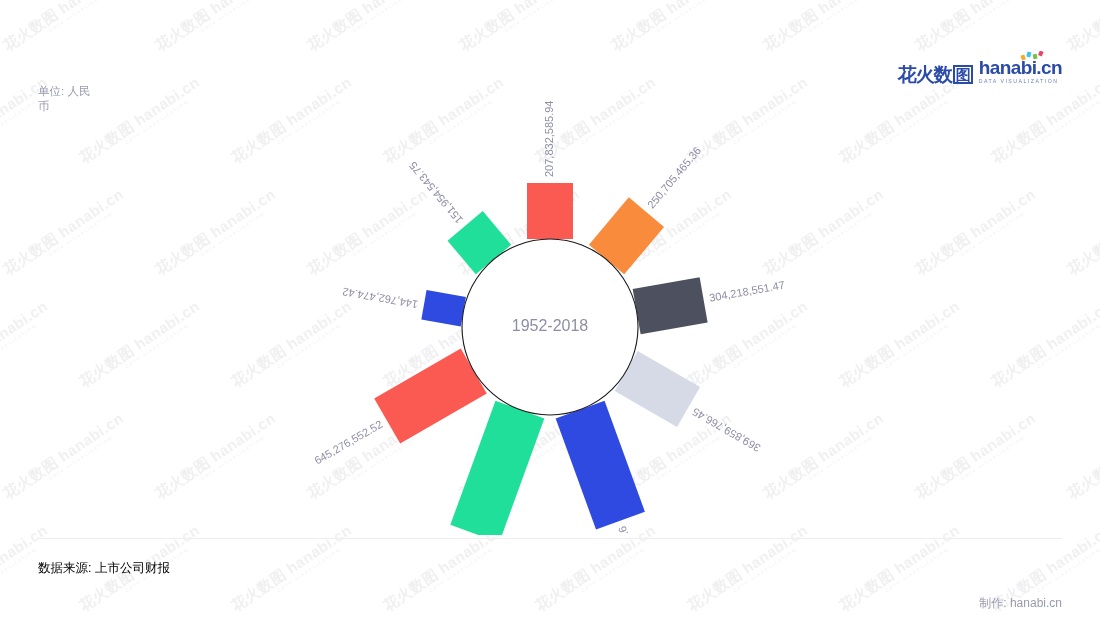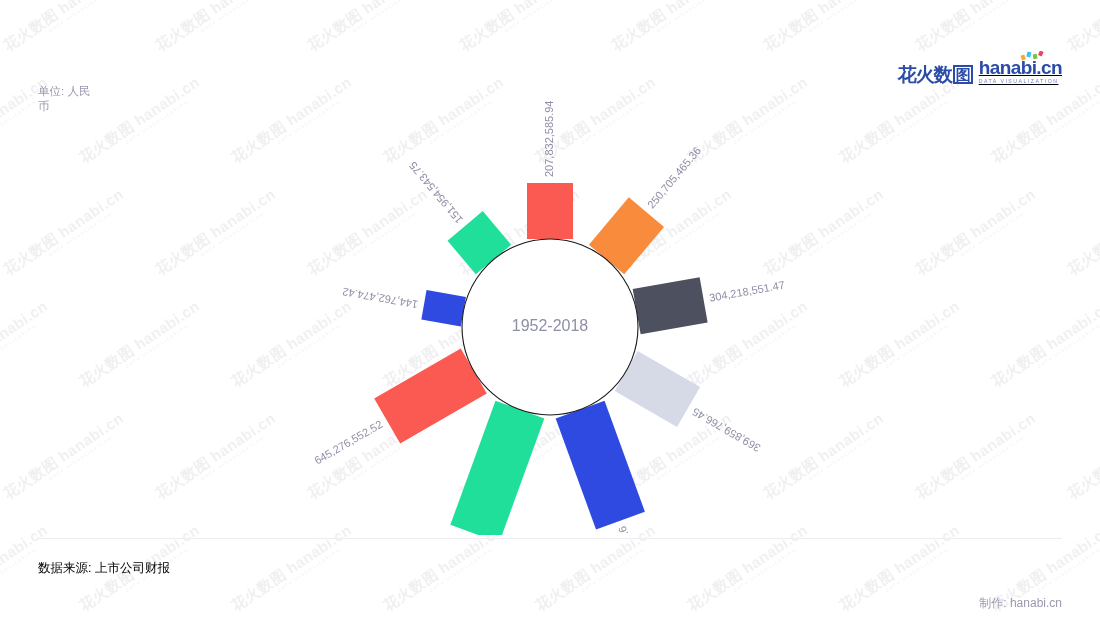--- a/index.html
+++ b/index.html
@@ -87,21 +87,21 @@
     color: #2b4ba8;
     letter-spacing: -1px;
     line-height: 1;
   }
   #logo-cn .boxed {
     border: 2px solid #2b4ba8;
     padding: 0px 1px;
     font-size: 15px;
     margin-left: 1px;
   }
-  #logo-en { position: relative; line-height: 1; padding-top: 6px; text-decoration: underline;}
+  #logo-en { position: relative; line-height: 1; padding-top: 6px;}
   #logo-en .word {
     font-size: 19px;
     font-weight: bold;
     color: #2b4ba8;
     letter-spacing: -0.6px;
     line-height: 1;
     display: block;
   }
   #logo-en .tag {
     font-size: 5.2px;

